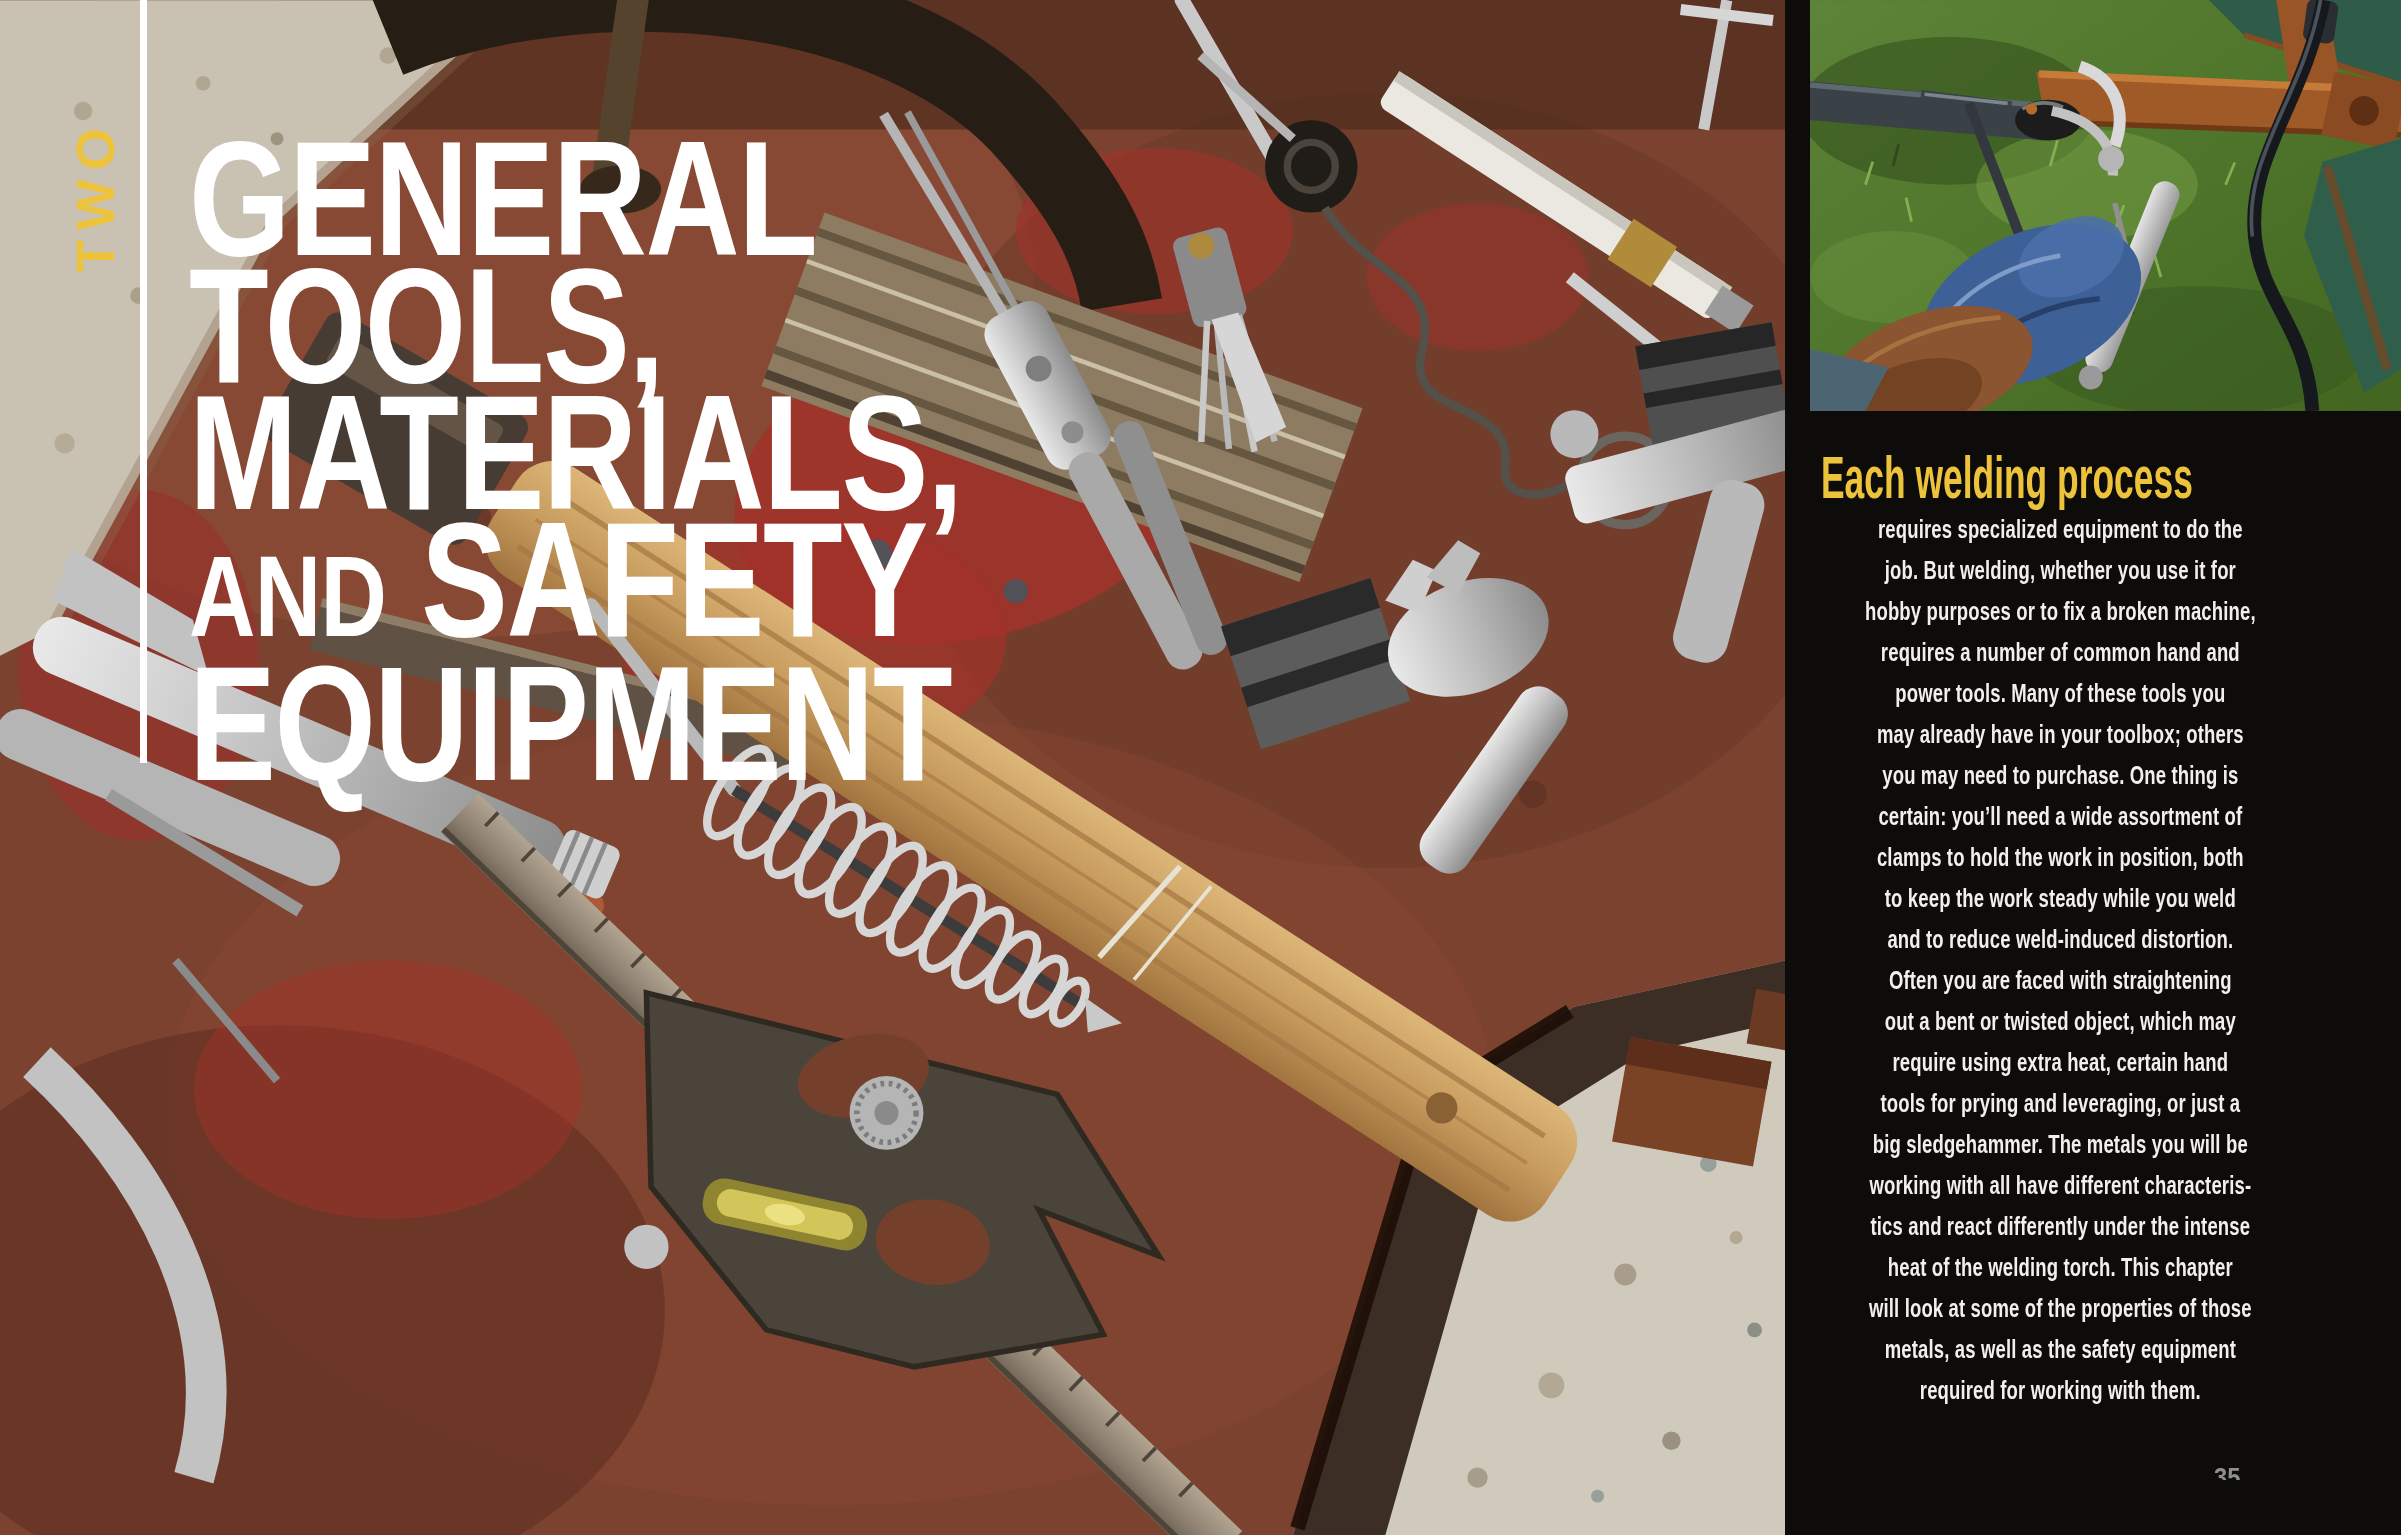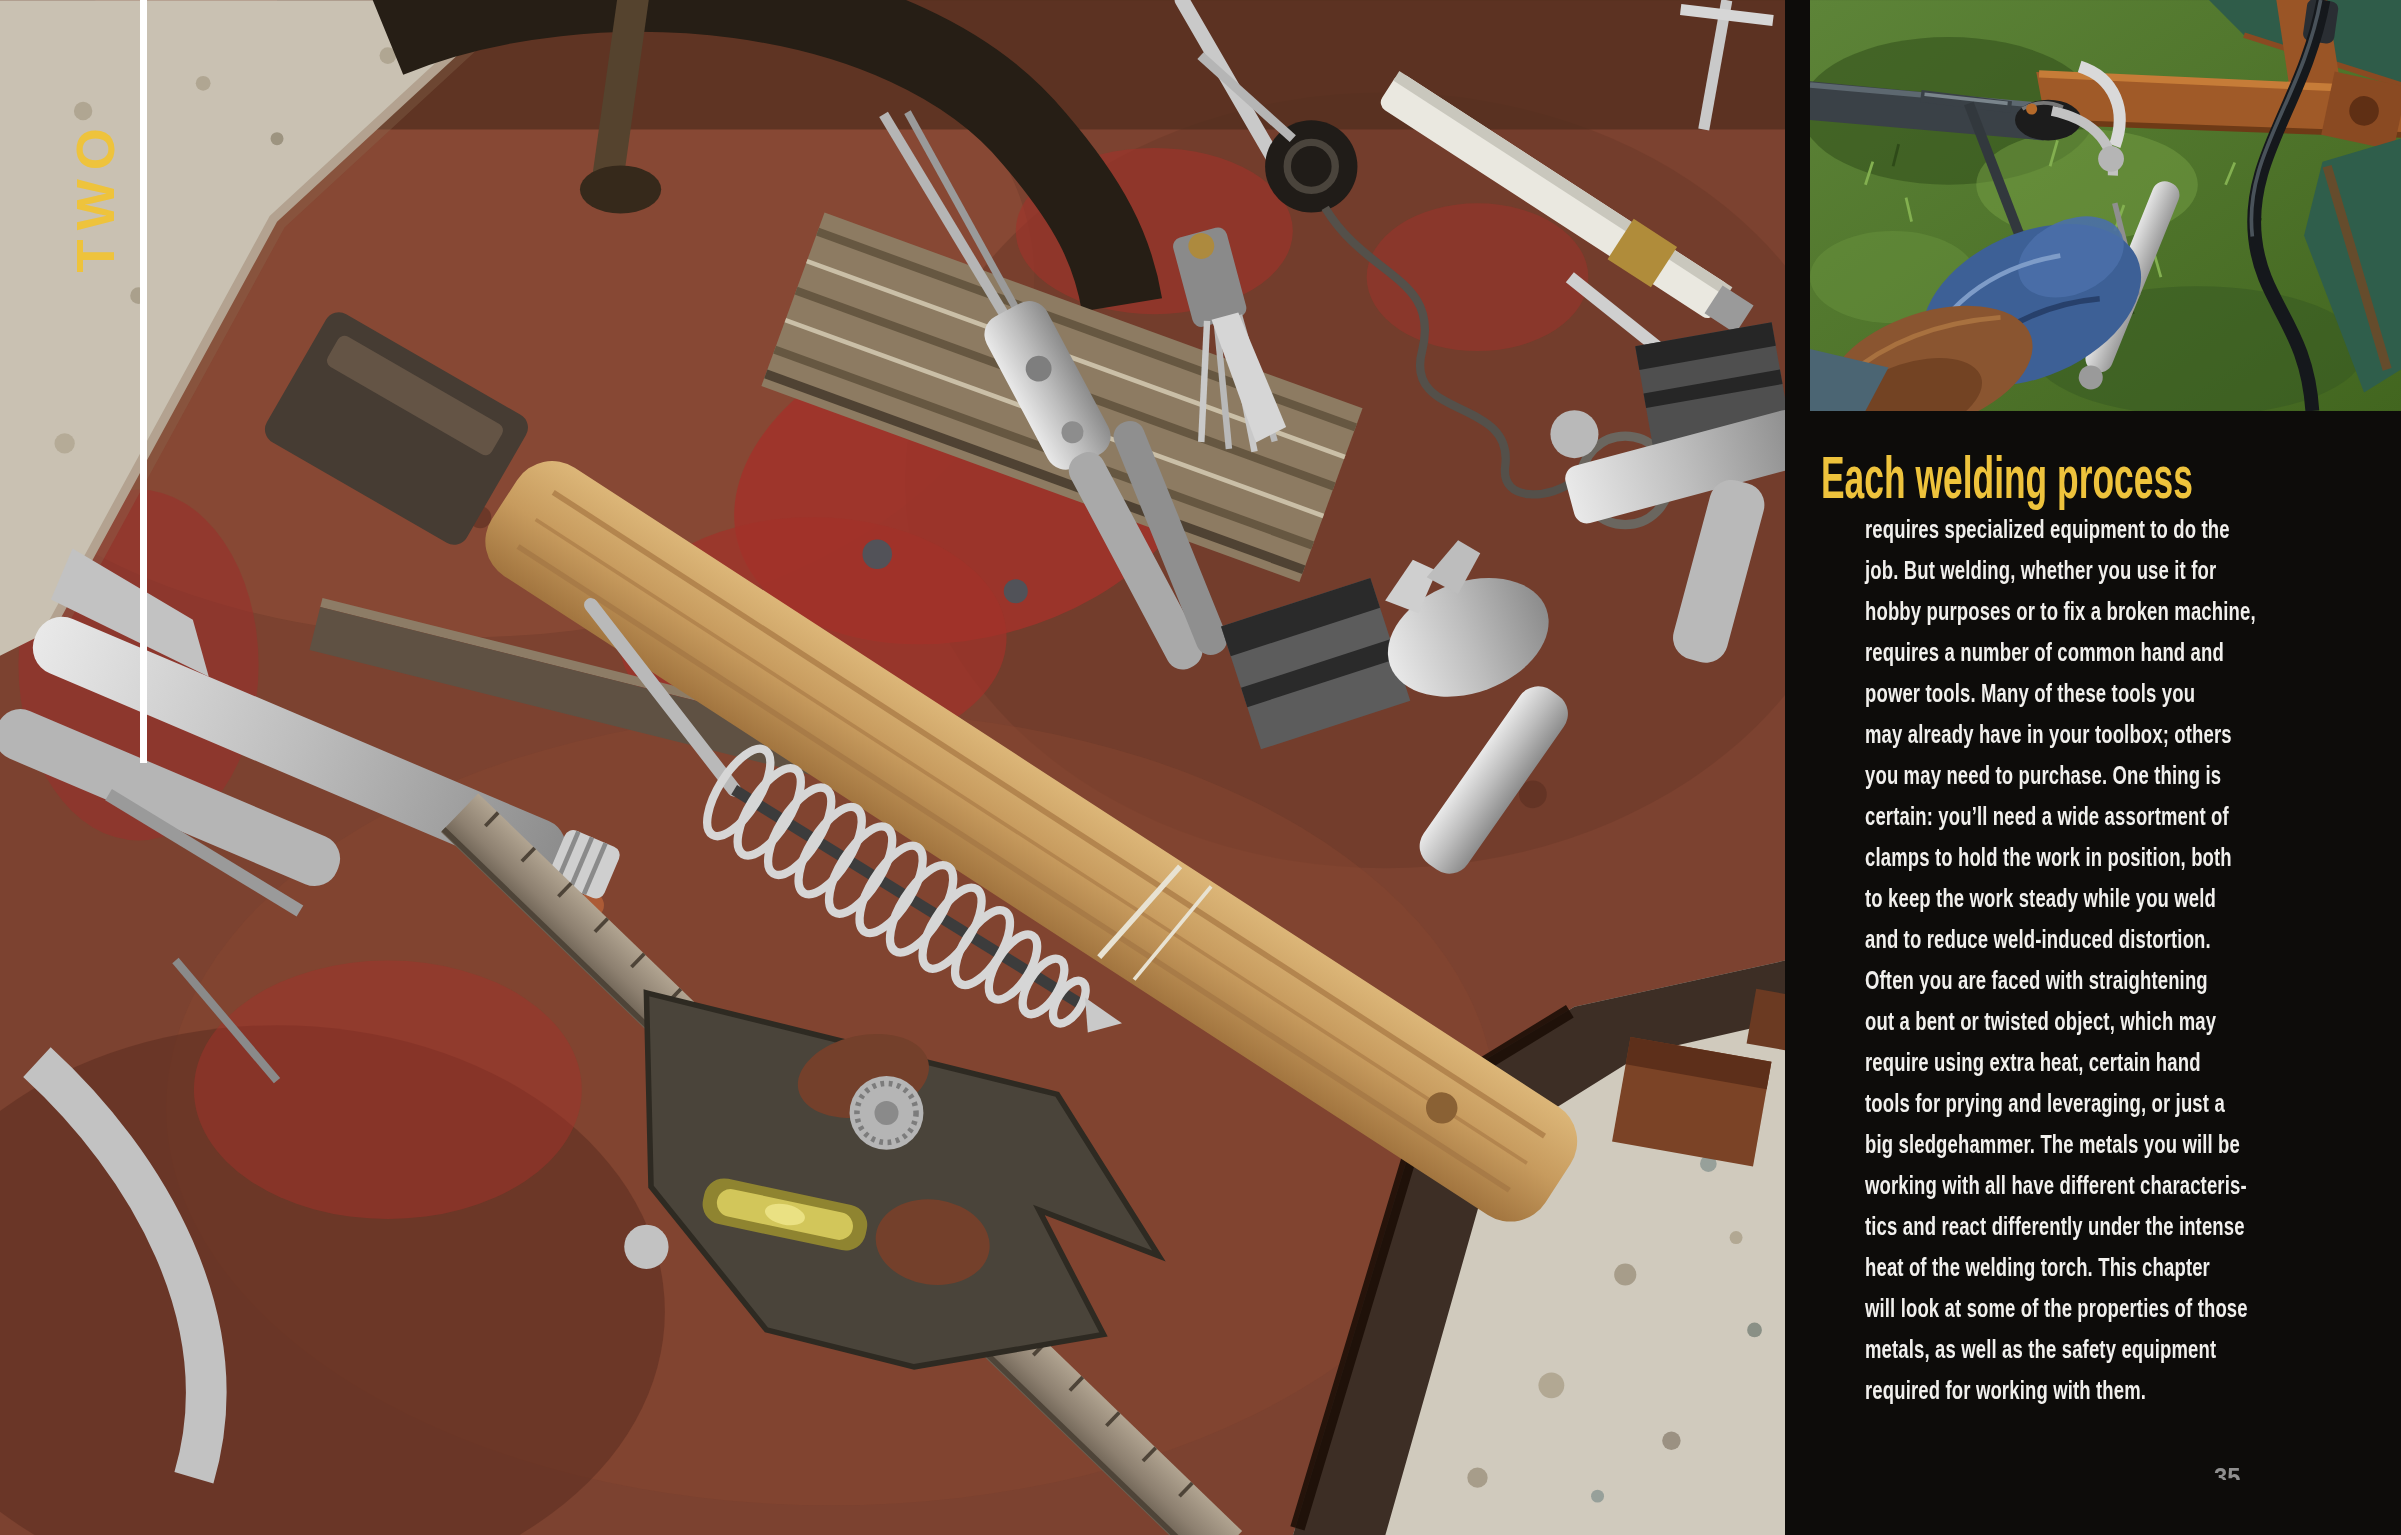--- a/index.html
+++ b/index.html
@@ -20,21 +20,21 @@
     text-align:center;white-space:nowrap;
   }
   .title{position:absolute;left:189px;top:135px;margin:0;}
   .t-line{
     display:block;color:var(--title-ink,#ffffff);font-weight:bold;
     font-size:163px;line-height:127px;letter-spacing:-1.8px;white-space:nowrap;
     transform:scaleX(0.8);transform-origin:0 50%;
   }
   .t-and{font-size:115px;letter-spacing:-0.9px;}
   
-  .right-panel{position:absolute;left:1785px;top:0;width:616px;height:1480px;background:var(--panel-bg,#0d0c0a);overflow:hidden;}
+  .right-panel{position:absolute;left:1785px;top:0;width:616px;height:1480px;background:var(--panel-bg,#0d0c0a);overflow:hidden;text-align:center;}
   .welding-photo{position:absolute;left:25px;top:0;}
   .intro-heading{
     position:absolute;left:36px;top:449px;margin:0;
     color:var(--accent,#eec33c);font-weight:bold;font-size:59px;line-height:59px;
     white-space:nowrap;transform:scaleX(0.60);transform-origin:0 0;letter-spacing:0;
   }
   .intro-body{position:absolute;left:36px;top:509px;margin-left:44px;}
   .intro-line{
     color:var(--body-ink,#f1f0ed);font-weight:bold;font-size:25px;line-height:41px;
     white-space:nowrap;transform:scaleX(0.74);transform-origin:0 0;letter-spacing:0.2px;
@@ -303,20 +303,27 @@
         <circle cx="960" cy="1205" r="40" fill="#b5b5b5"></circle>
         <circle cx="960" cy="1205" r="32" stroke="#7c7c7c" stroke-width="6" fill="none" stroke-dasharray="4 5"></circle>
         <circle cx="960" cy="1205" r="13" fill="#8a8a8a"></circle>
         <circle cx="700" cy="1350" r="24" fill="#c2c2c2"></circle>
       </g>
     </svg>
 
     <div class="rule"></div>
     <div class="chapter-num">TWO</div>
 
+    <h1 class="title">
+      <span class="t-line">GENERAL</span>
+      <span class="t-line">TOOLS,</span>
+      <span class="t-line">MATERIALS,</span>
+      <span class="t-line"><span class="t-and">AND</span> <span>SAFETY</span></span>
+      <span class="t-line">EQUIPMENT</span>
+    </h1>
   </div>
 
   <aside class="right-panel">
 
     <svg class="welding-photo" width="591" height="411" viewBox="0 0 640 445" aria-hidden="true">
       <defs>
         <linearGradient id="grass" x1="0" y1="0" x2="1" y2="1">
           <stop offset="0" stop-color="#5d8438"></stop>
             <stop offset="1" stop-color="#42661f"></stop>
         </linearGradient>

